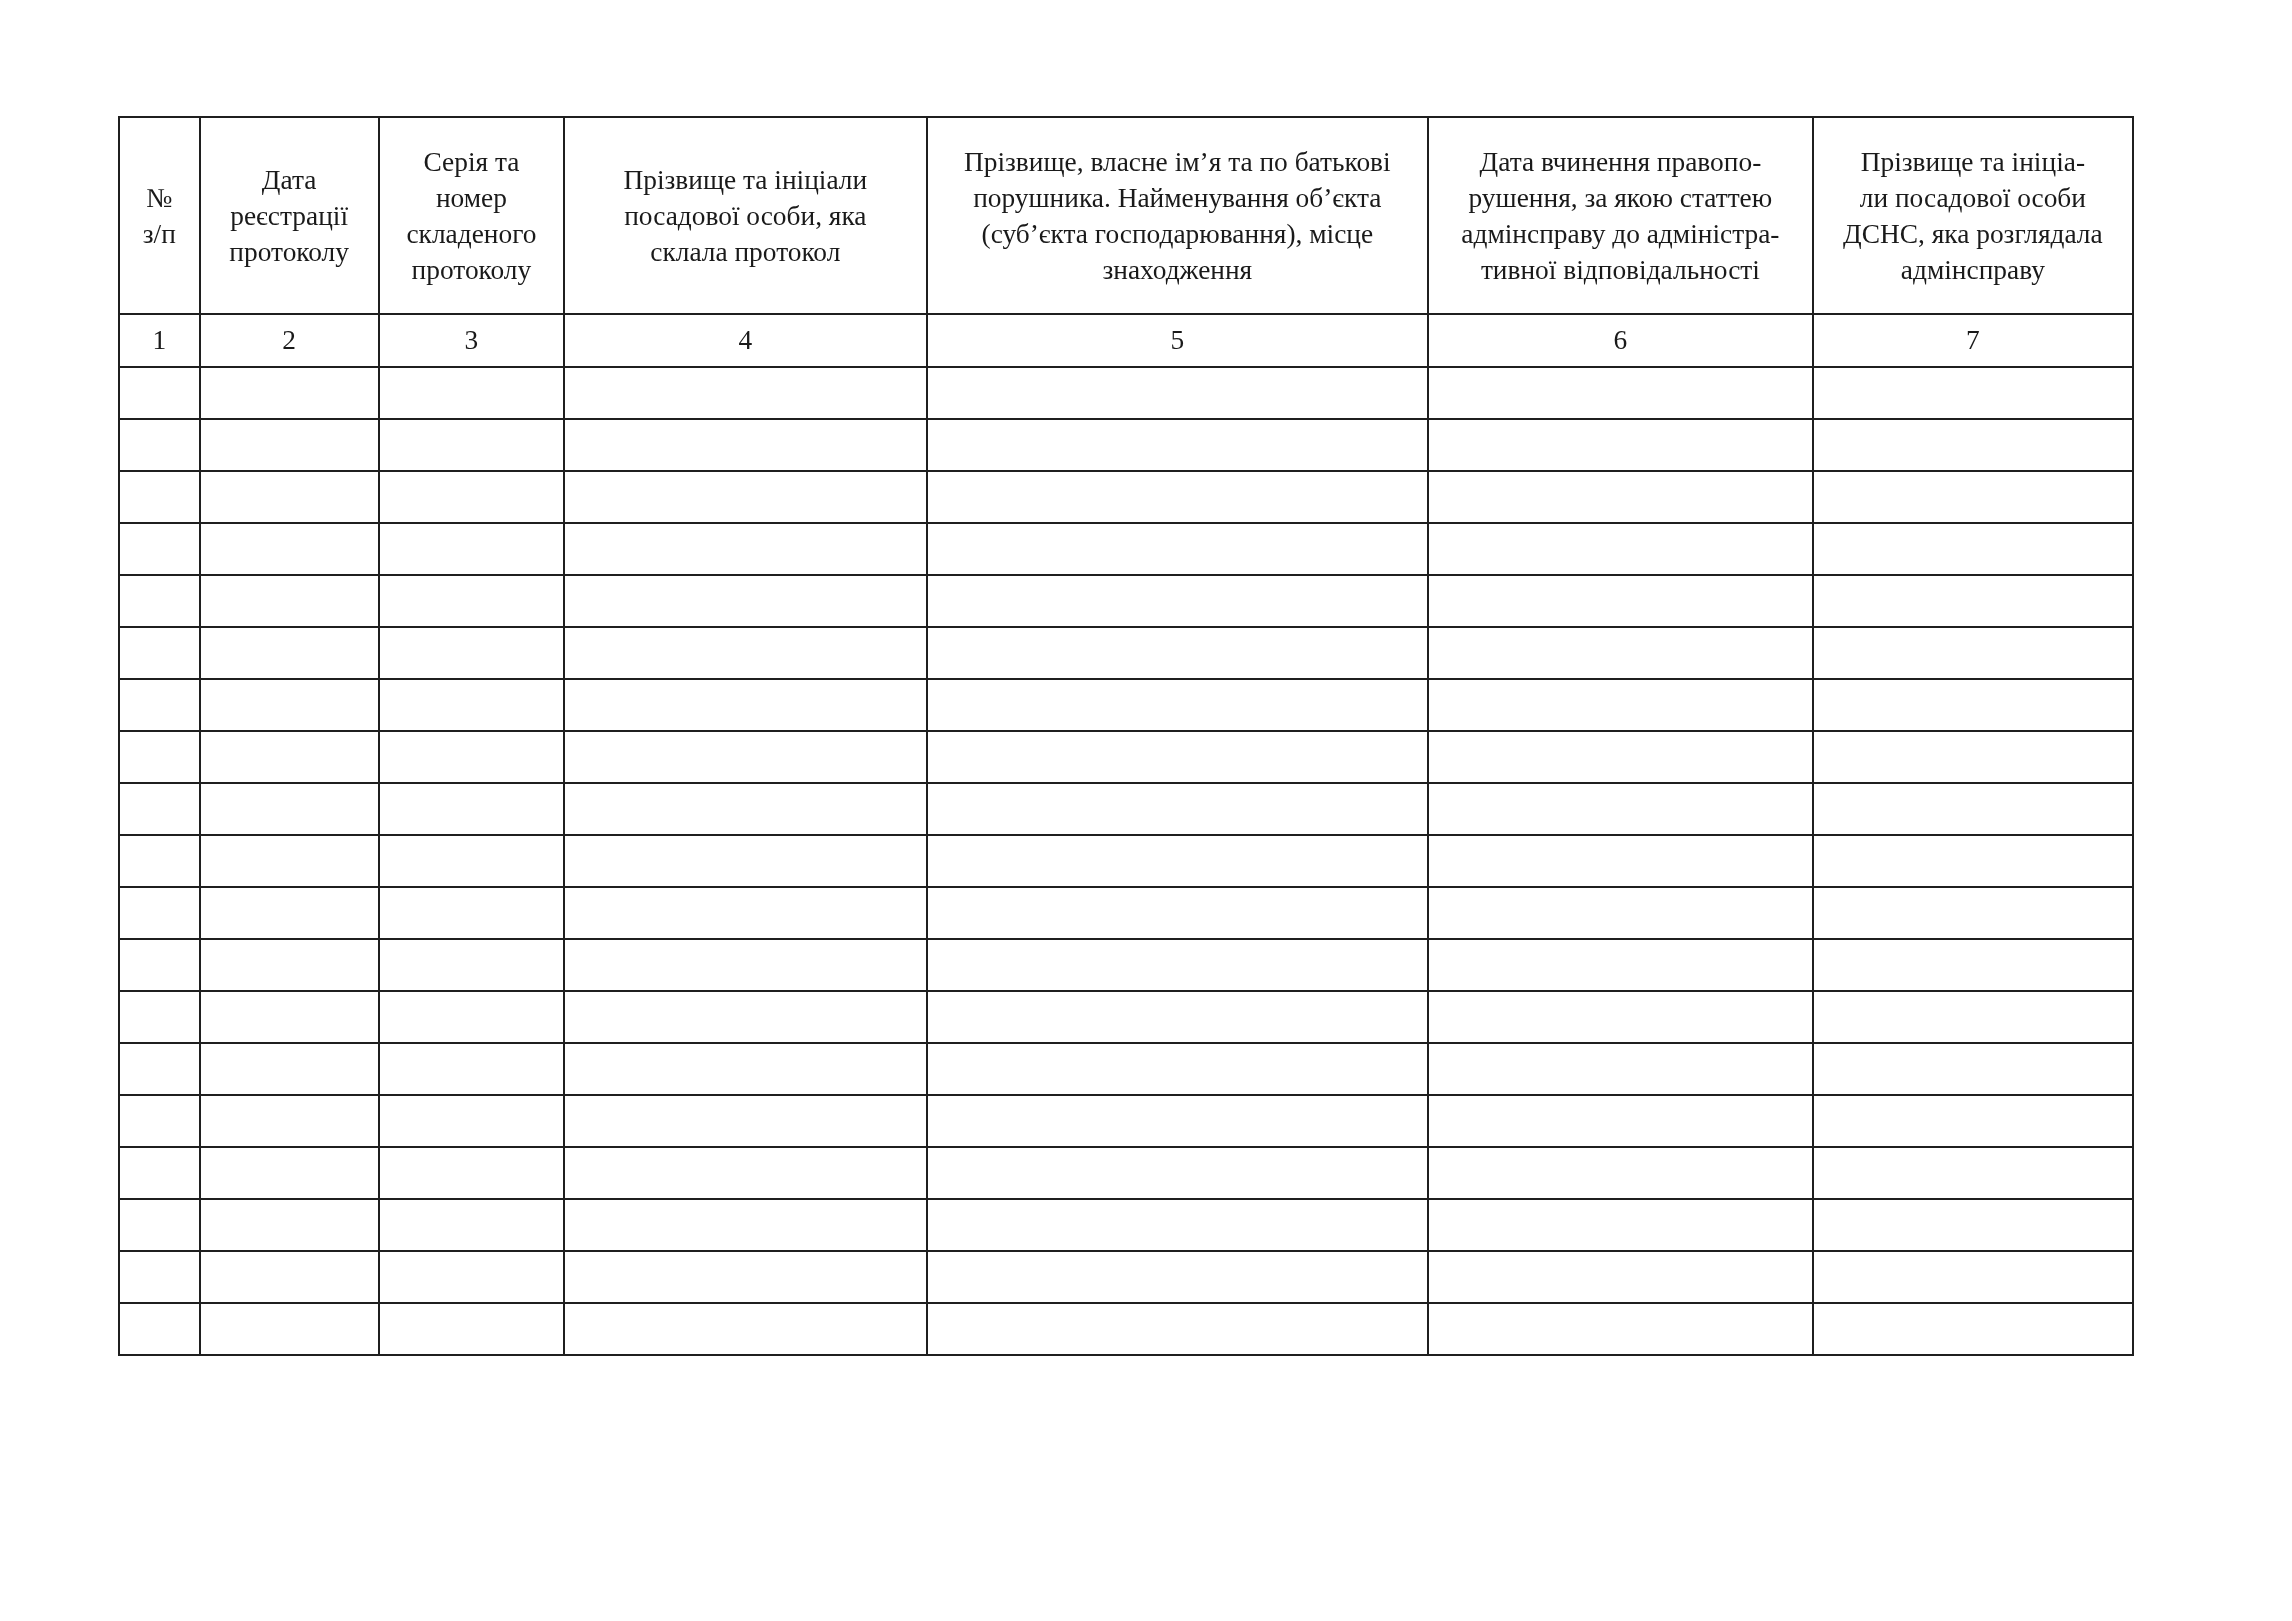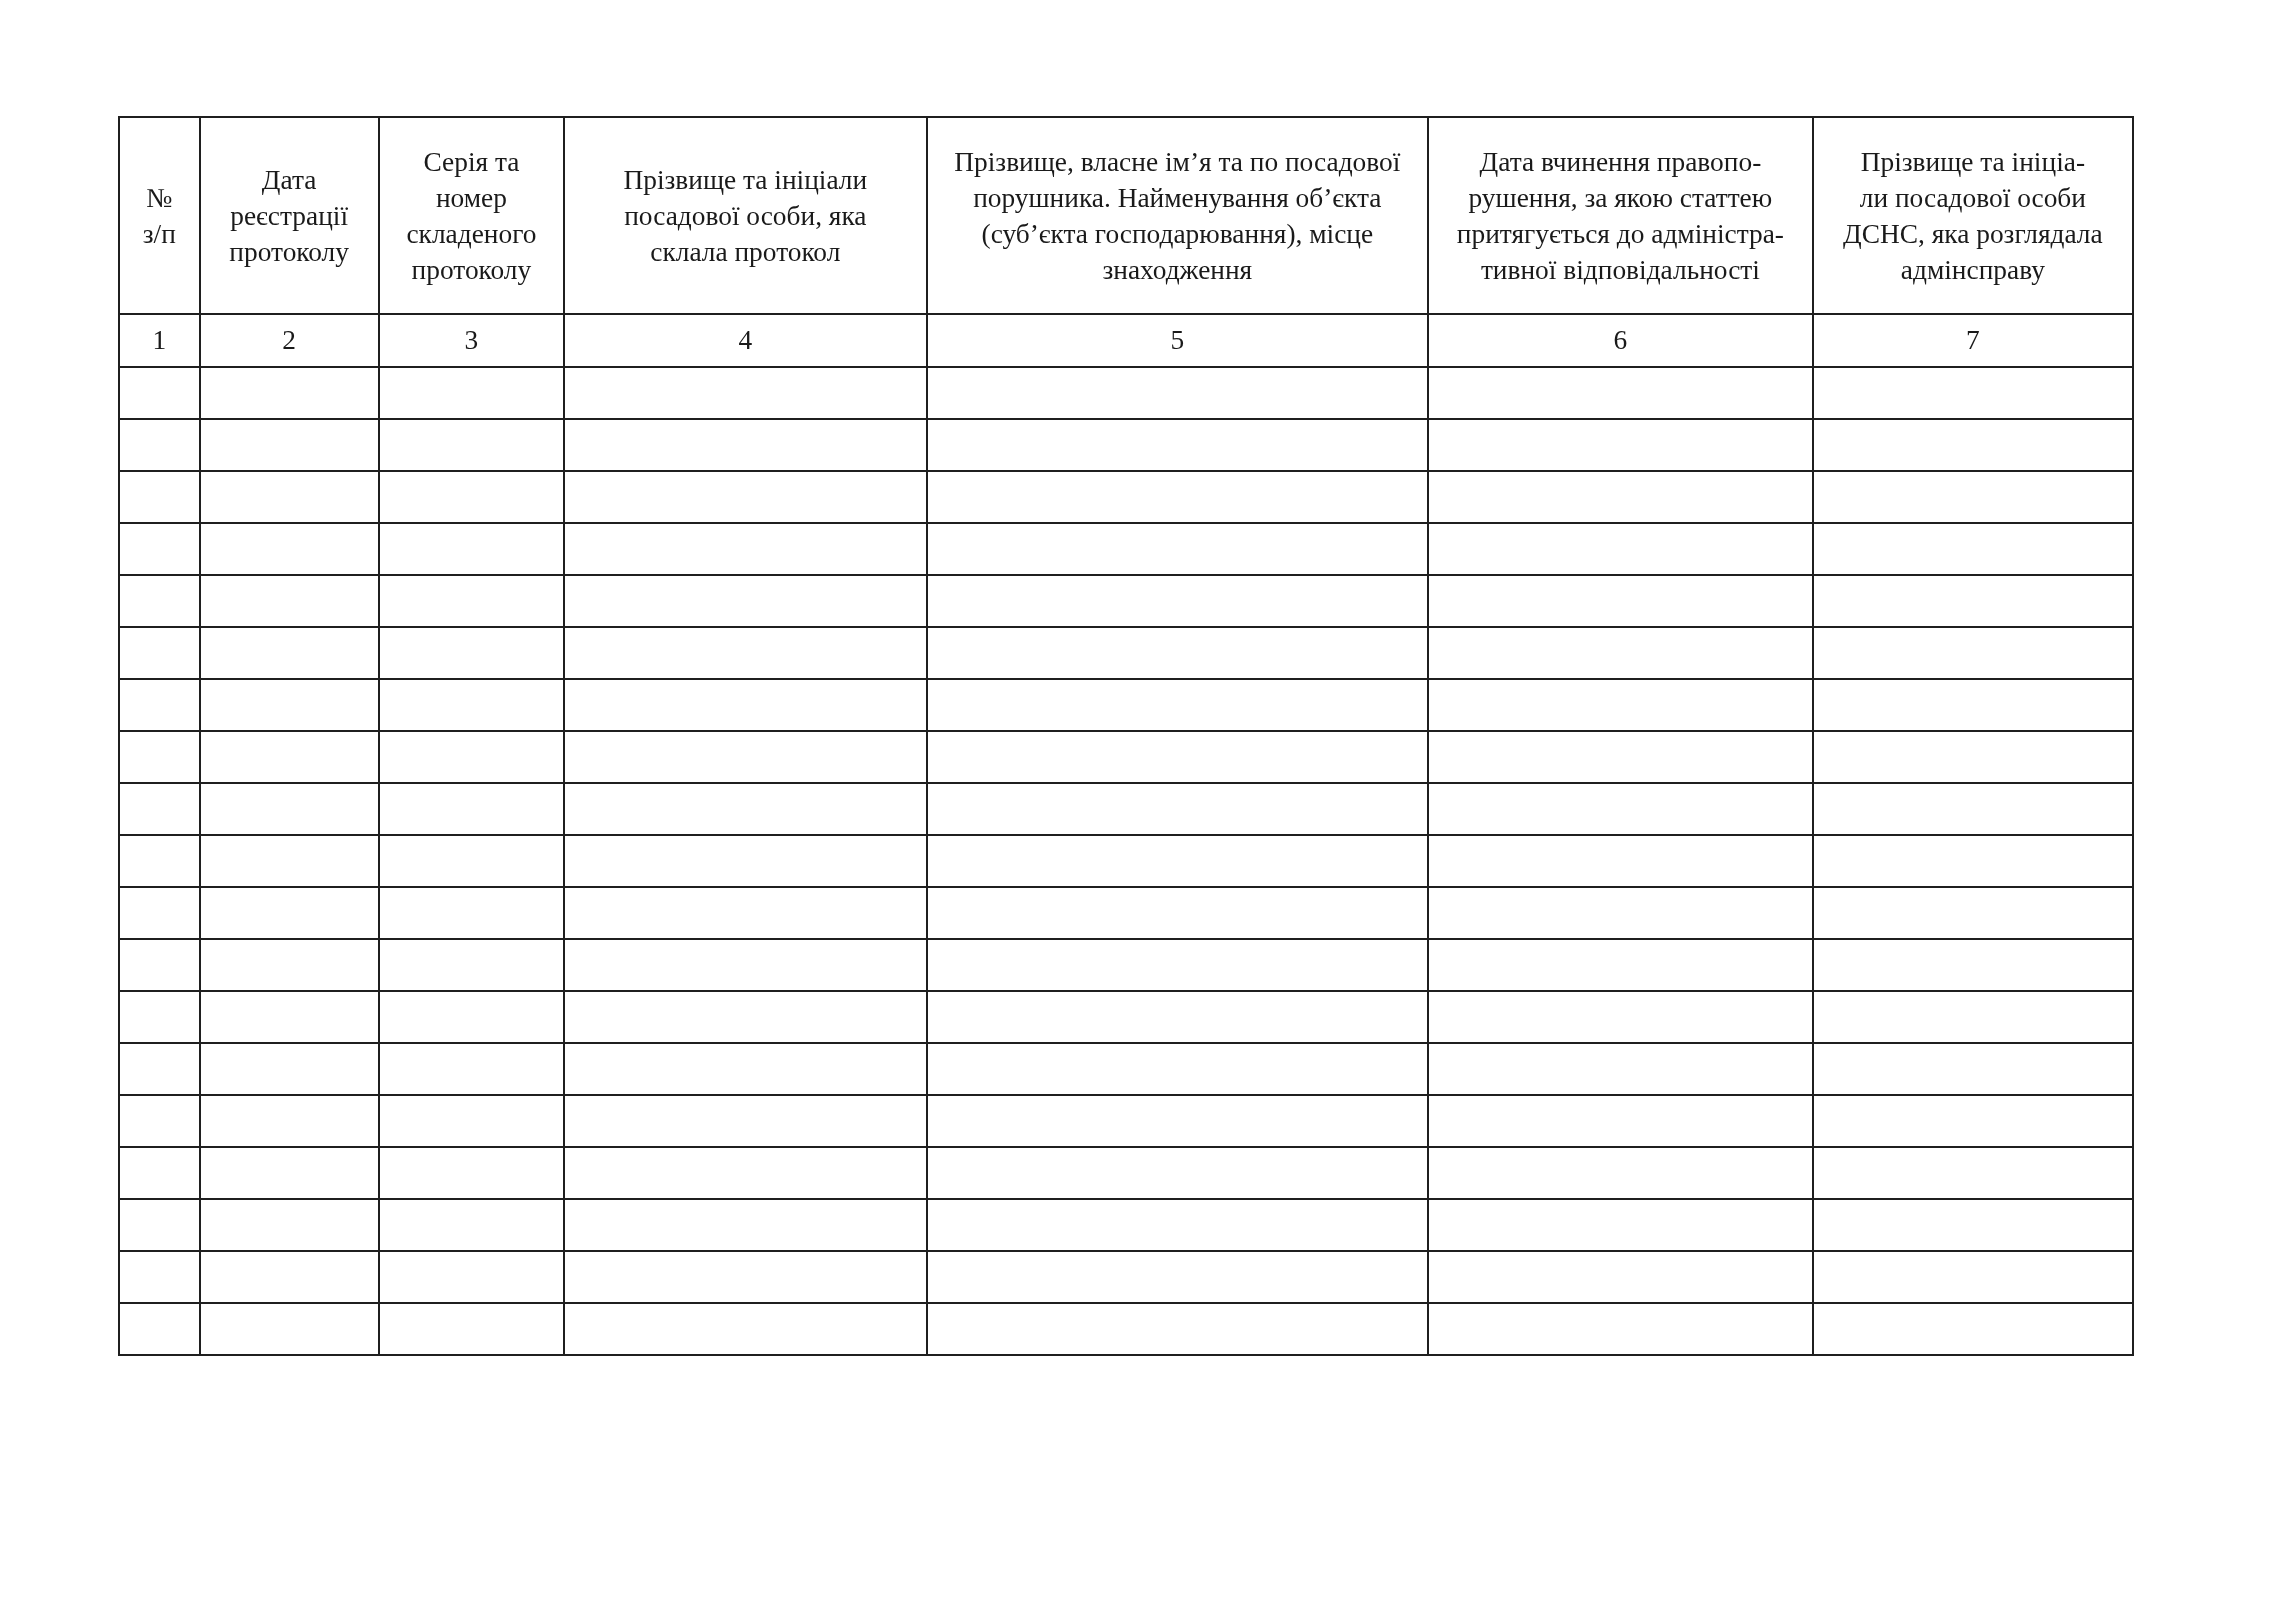--- a/index.html
+++ b/index.html
@@ -81,27 +81,27 @@
         <th>Дата
 реєстрації
 протоколу</th>
         <th>Серія та
 номер
 складеного
 протоколу</th>
         <th>Прізвище та ініціали
 посадової особи, яка
 склала протокол</th>
-        <th>Прізвище, власне ім’я та по посадової
+        <th>Прізвище, власне ім’я та по батькові
 порушника. Найменування об’єкта
 (суб’єкта господарювання), місце
 знаходження</th>
         <th>Дата вчинення правопо-
 рушення, за якою статтею
-притягується до адміністра-
+адмінсправу до адміністра-
 тивної відповідальності</th>
         <th>Прізвище та ініціа-
 ли посадової особи
 ДСНС, яка розглядала
 адмінсправу</th>
       </tr>
       <tr class="number-row">
         <td>1</td>
         <td>2</td>
         <td>3</td>

